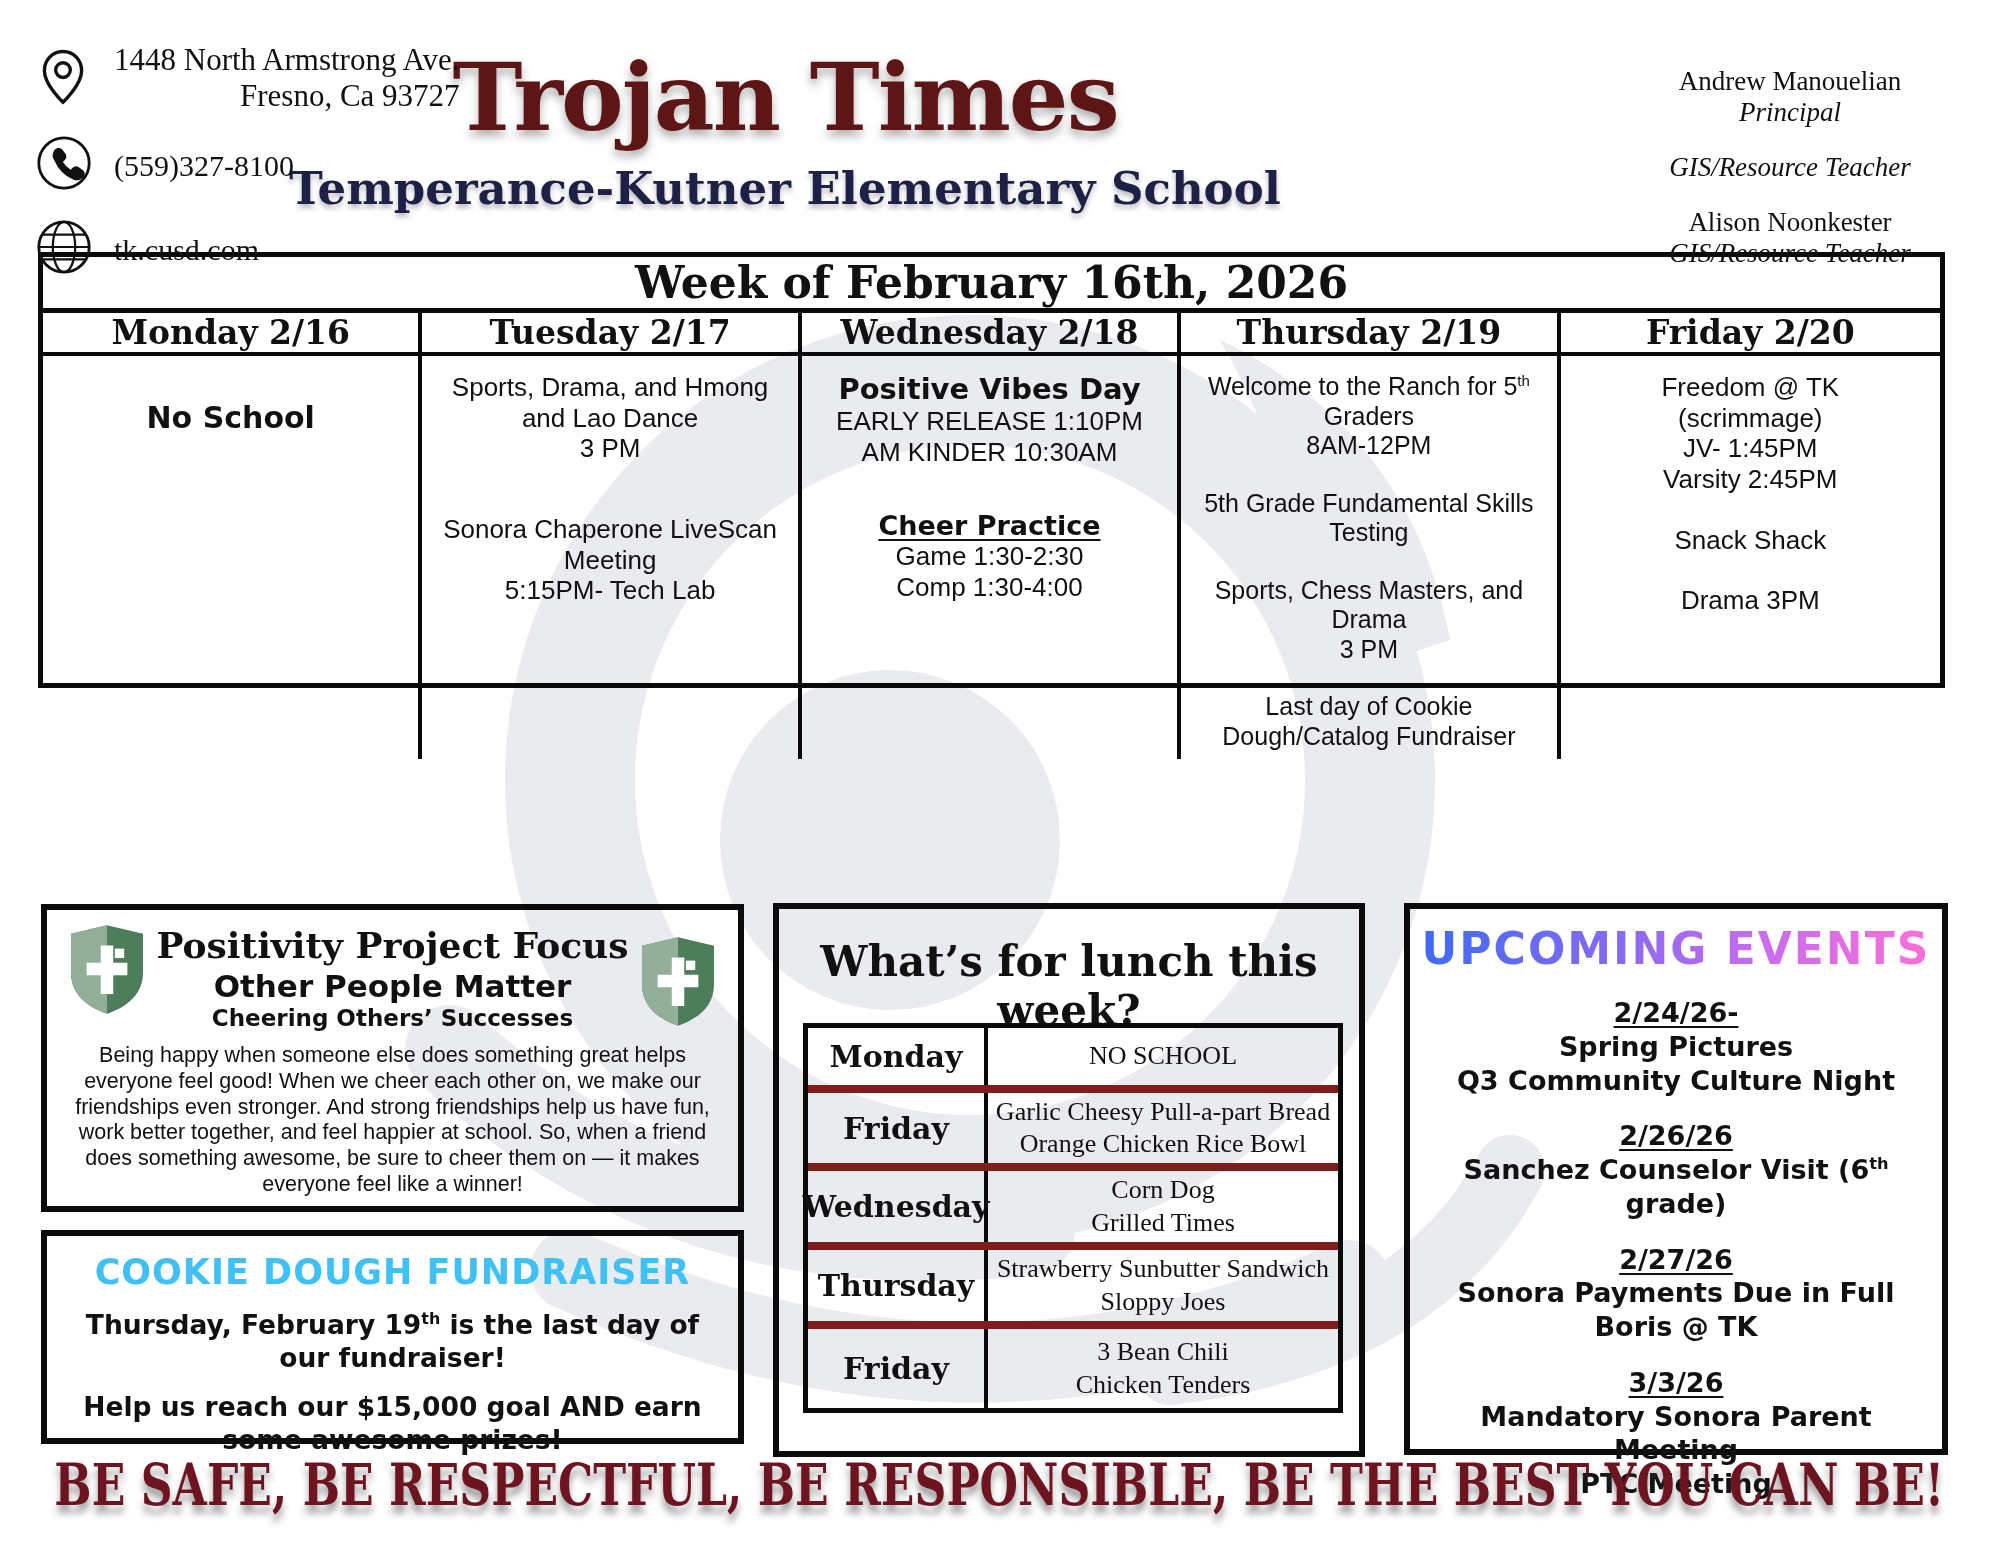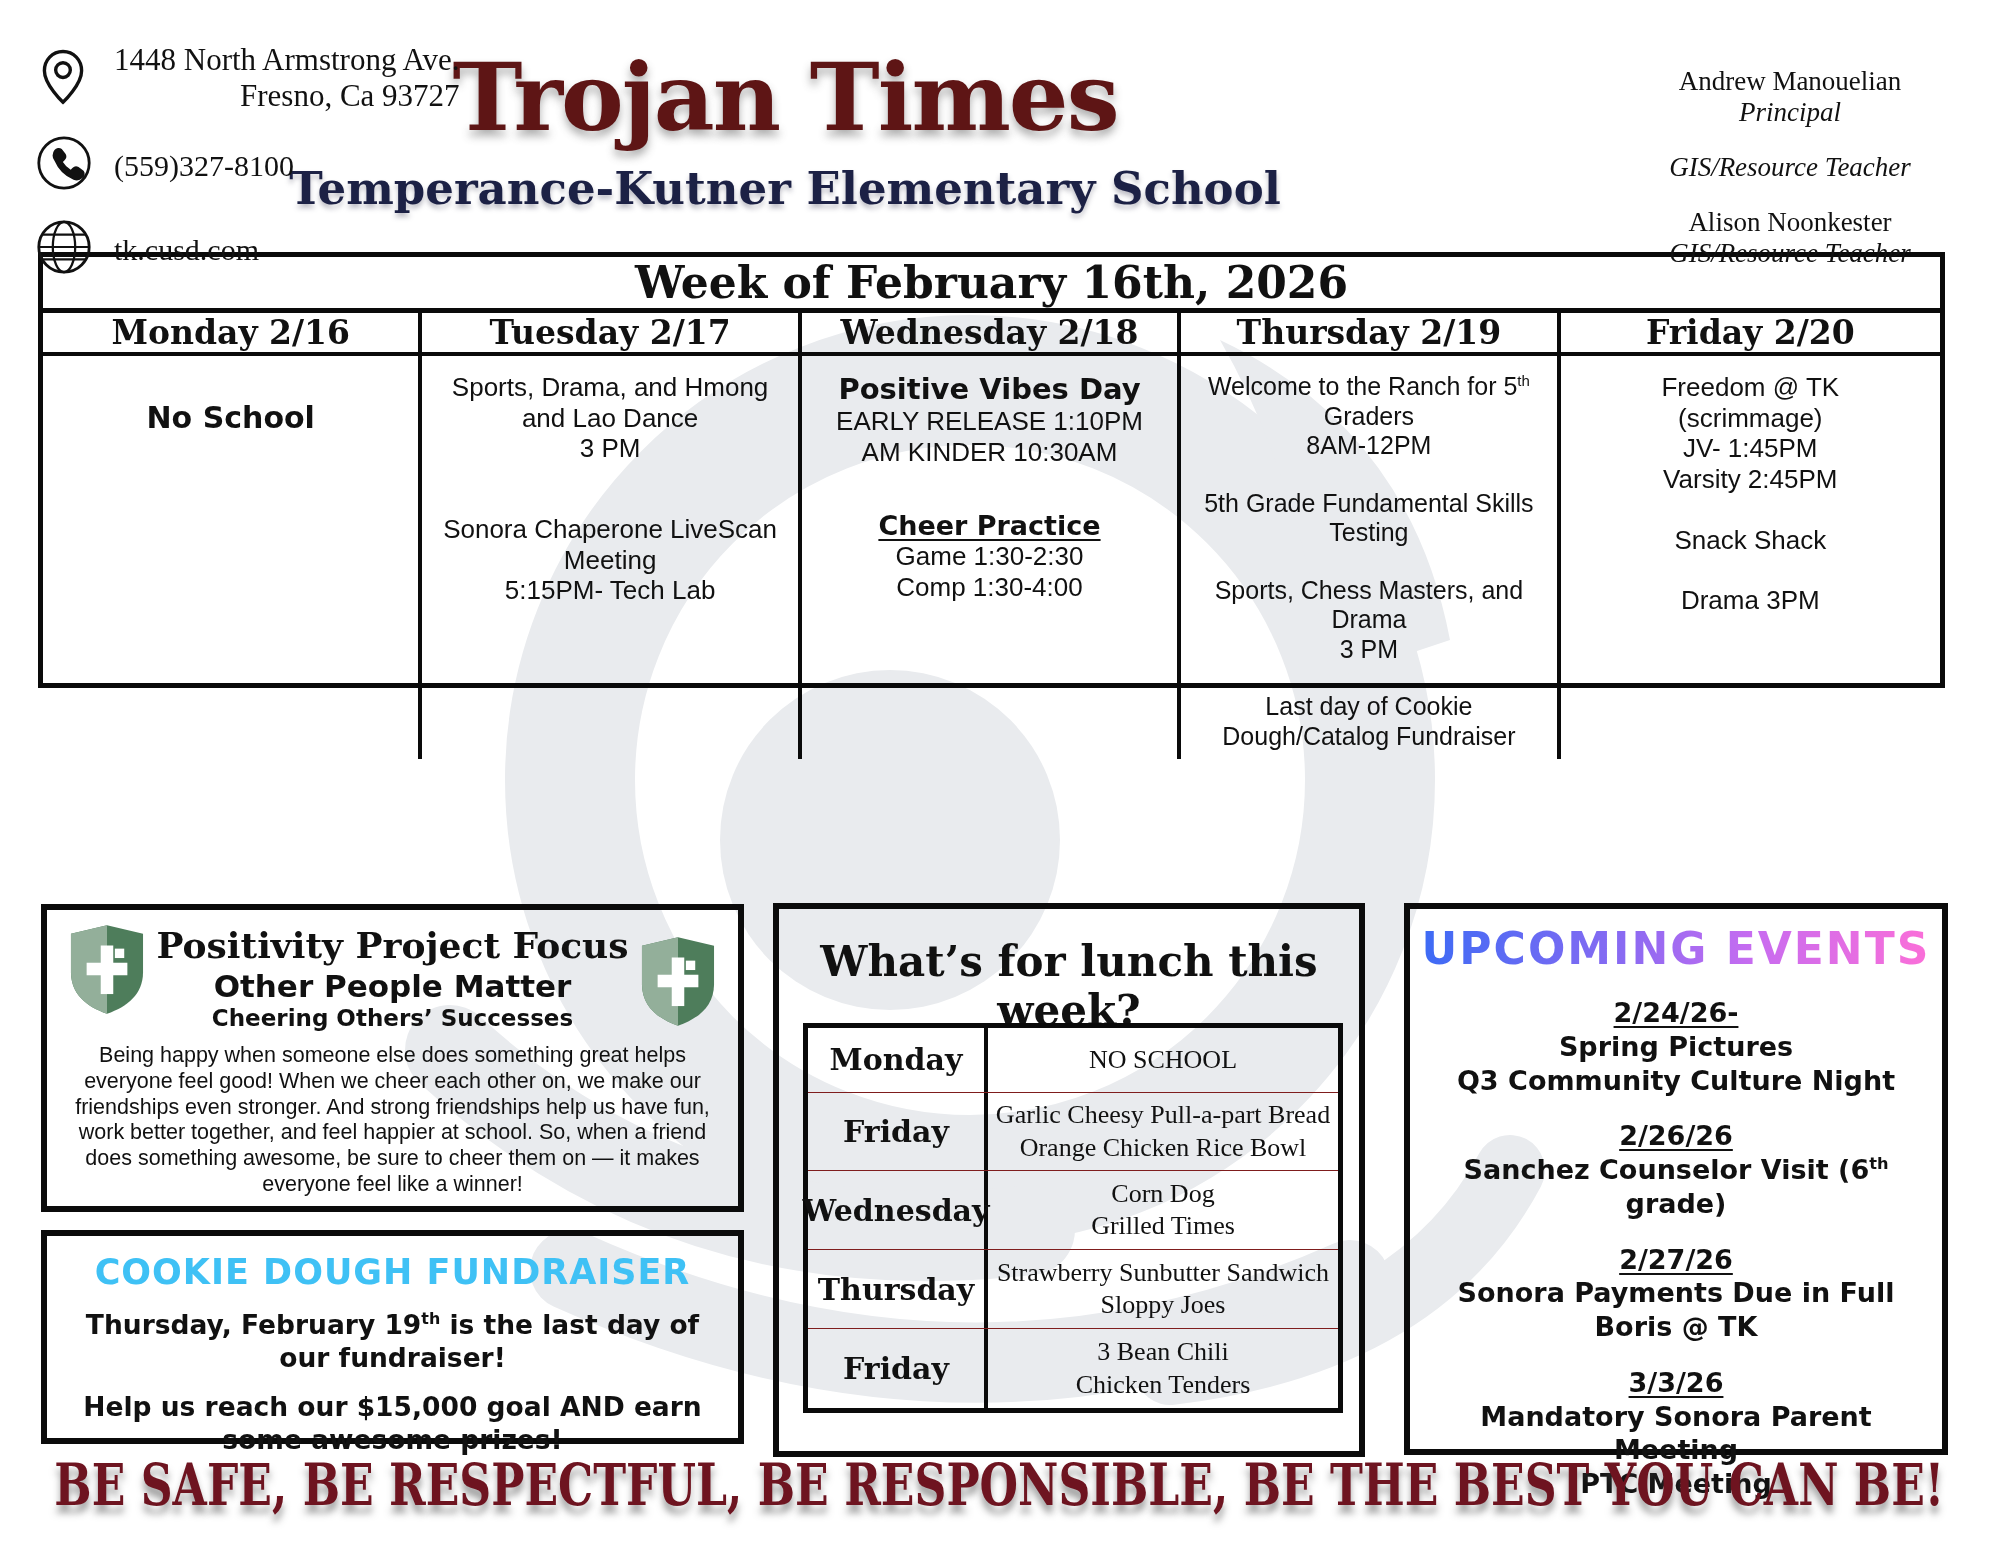--- a/index.html
+++ b/index.html
@@ -52,21 +52,21 @@
   .pos-body { font-size:21.5px; line-height:1.2; margin-top:12px; }
 
   #cookie-box { left:41px; top:1230px; width:703px; height:214px; text-align:center; padding:16px 24px 0 24px; }
   .cookie-title { font-family:"DejaVu Sans", sans-serif; font-weight:bold; font-size:35px; color:#3fc1f5; letter-spacing:1px; }
   .cookie-p { font-family:"DejaVu Sans", sans-serif; font-weight:bold; font-size:26.5px; line-height:1.25; margin-top:16px; }
 
   #lunch-box { left:773px; top:903px; width:592px; height:554px; }
   .lunch-title { font-family:"DejaVu Serif", serif; font-weight:bold; font-size:42px; text-align:center; margin-top:28px; }
   #lunch-table { position:absolute; left:24px; top:114px; width:540px; height:390px; border:5px solid #0a0a0a; display:grid;
       grid-template-rows:0.82fr 1fr 1fr 1fr 1fr; }
-  .lunch-row { display:grid; grid-template-columns:180px 1fr; border-bottom:1px solid #7f1d1d; }
+  .lunch-row { display:grid; grid-template-columns:180px 1fr; border-bottom:8px solid #7f1d1d; }
   .lunch-row.last { border-bottom:none; }
   .lunch-day { border-right:4px solid #0a0a0a; display:flex; align-items:center; justify-content:center;
       font-family:"DejaVu Serif", serif; font-weight:bold; font-size:30px; }
   .lunch-menu { display:flex; flex-direction:column; align-items:center; justify-content:center;
       font-family:"Liberation Serif", serif; font-size:26px; line-height:1.25; text-align:center; }
 
   #events-box { left:1404px; top:903px; width:544px; height:552px; text-align:center; padding:14px 10px 0 10px; }
   .events-title { font-family:"DejaVu Sans", sans-serif; font-weight:bold; font-size:44px; letter-spacing:2px;
       background:linear-gradient(90deg,#3d6bf5 0%,#8a6af2 40%,#c76cf0 65%,#fb6fd8 100%);
       -webkit-background-clip:text; background-clip:text; color:transparent; display:inline-block; }

